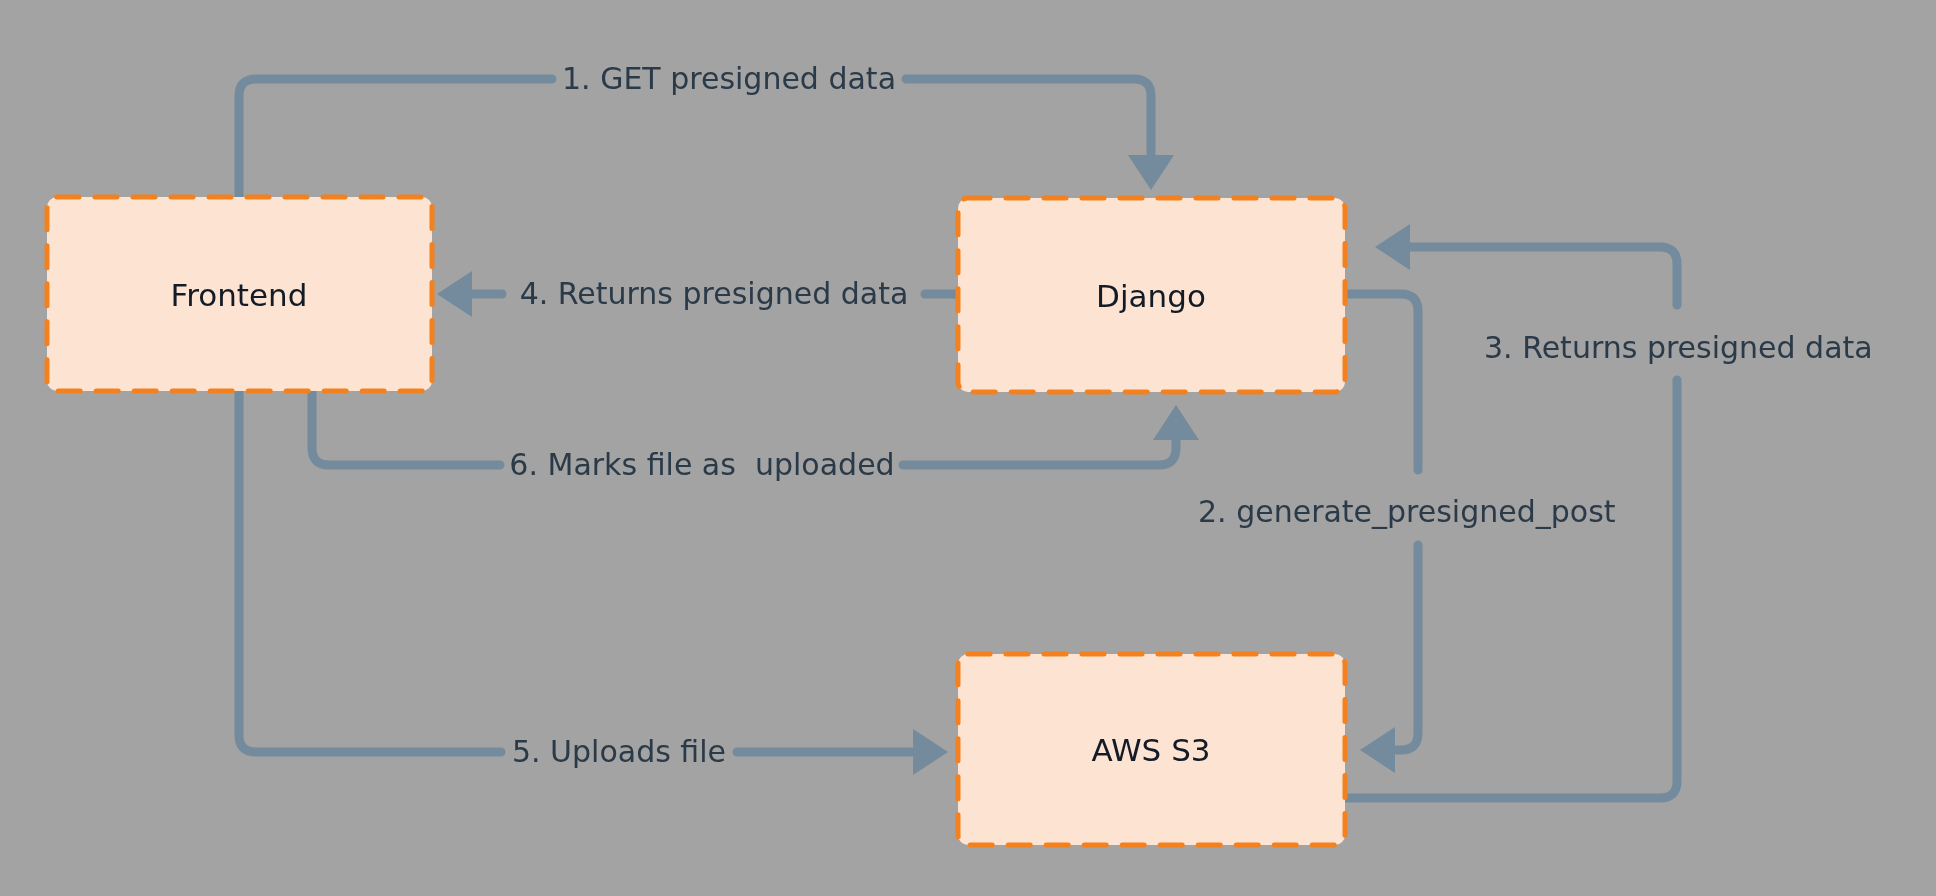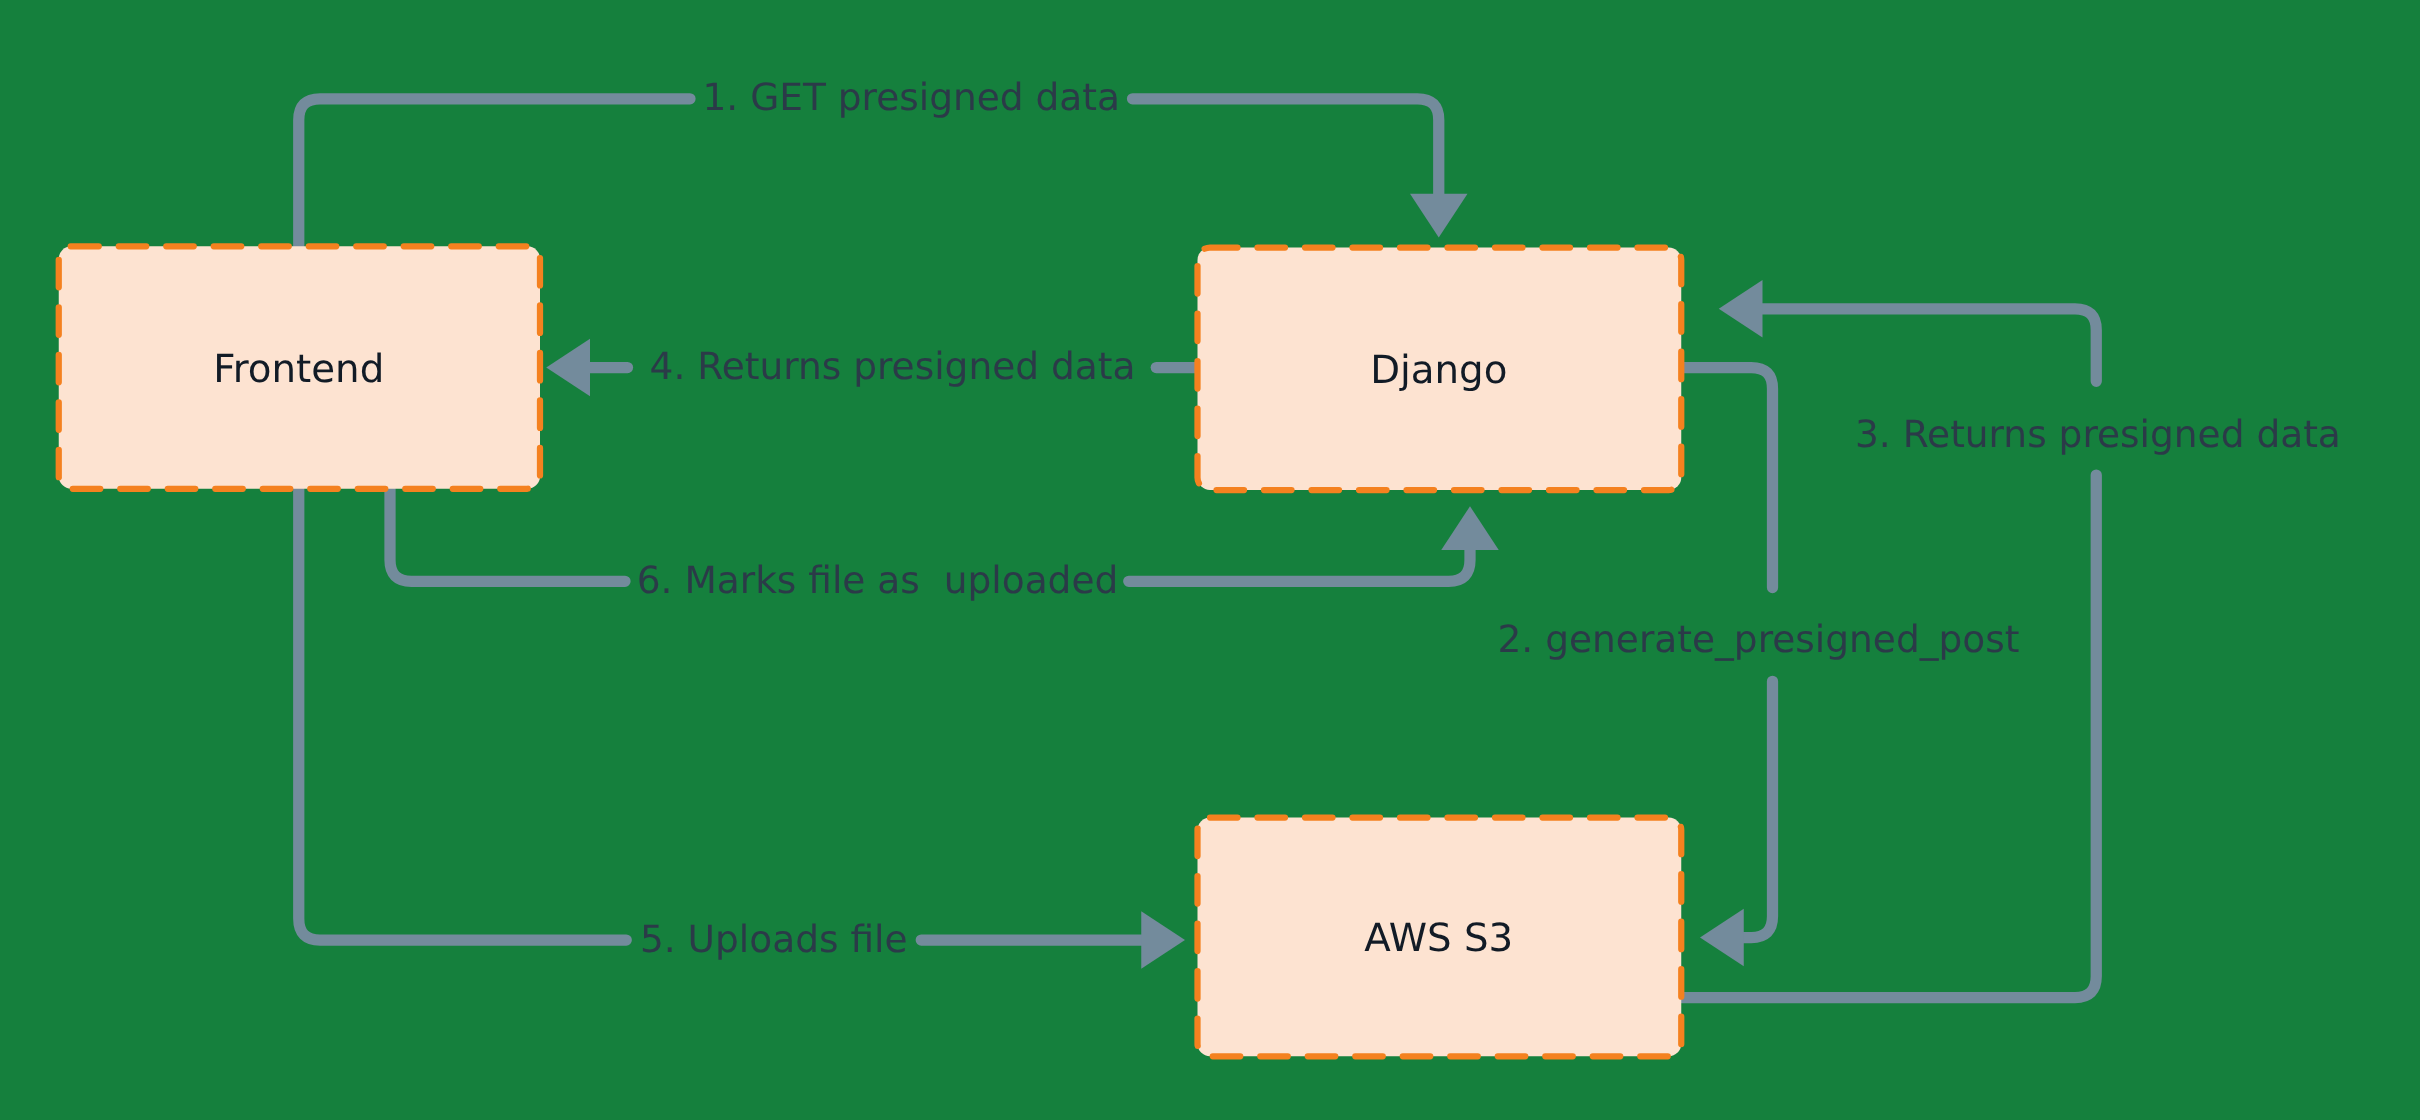--- a/index.html
+++ b/index.html
@@ -4,21 +4,21 @@
 <style>
   html, body {
     margin: 0;
     padding: 0;
     background: #eef2f5;
   }
   #stage {
     position: relative;
     width: 1936px;
     height: 896px;
-    background: #15803d;
+    background: #a3a3a3;
     overflow: hidden;
     font-family: "DejaVu Sans", sans-serif;
   }
   svg.diagram {
     position: absolute;
     left: 0;
     top: 0;
     width: 1936px;
     height: 896px;
     display: block;

